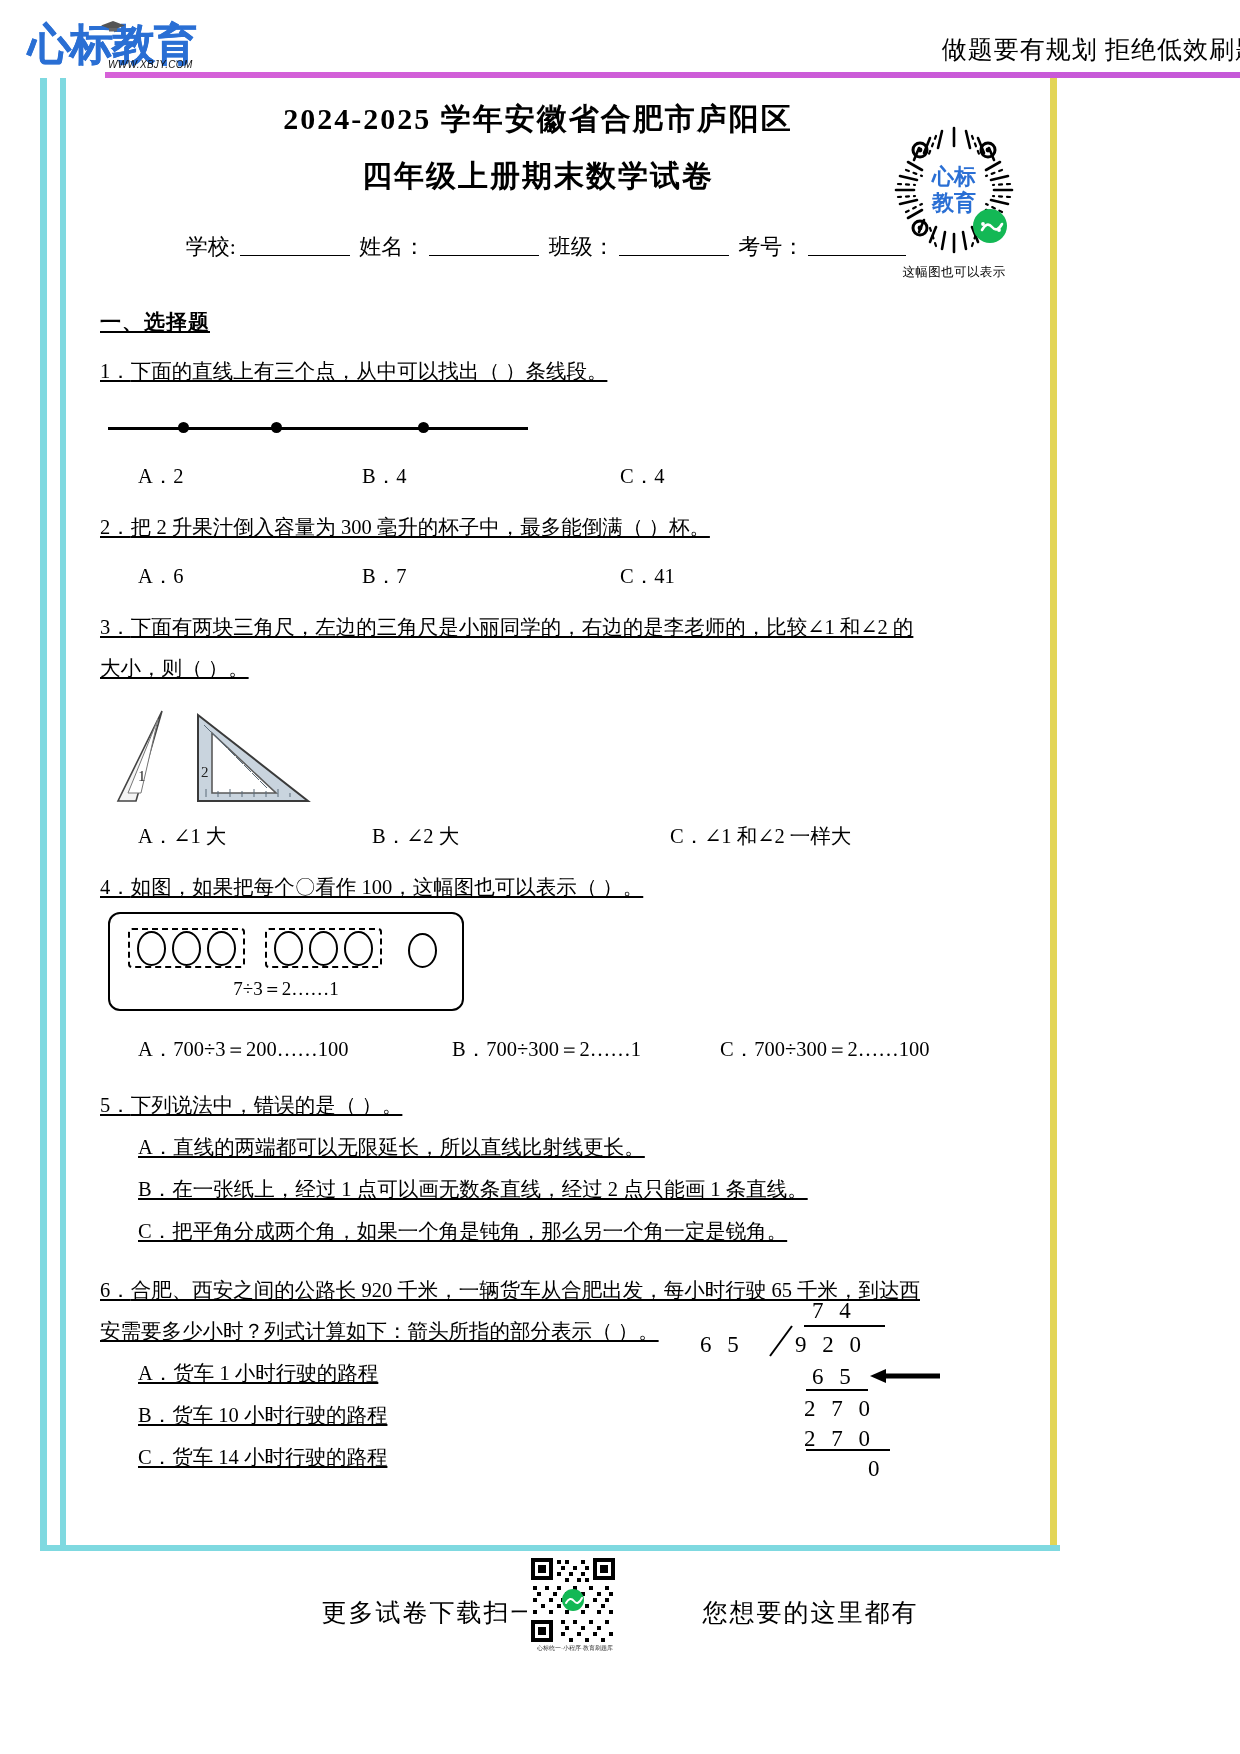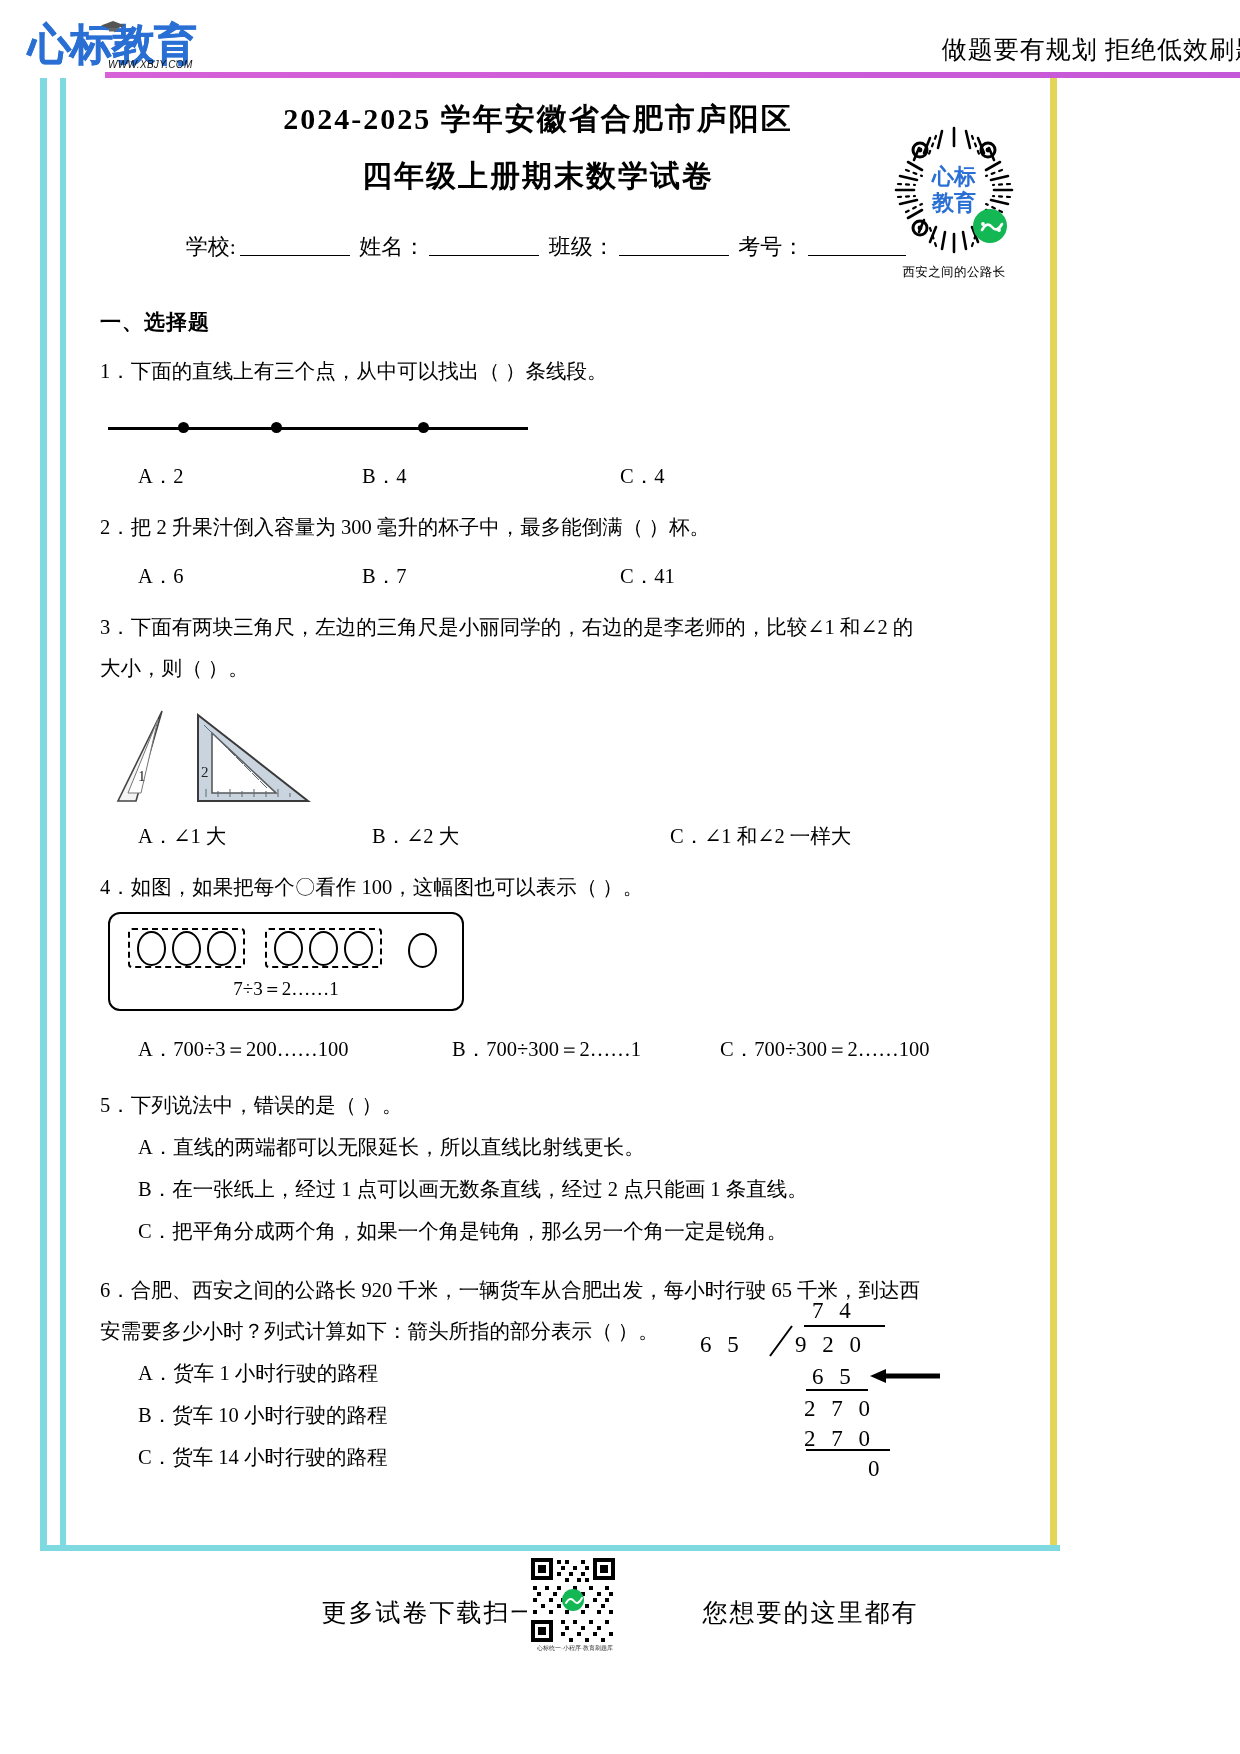--- a/index.html
+++ b/index.html
@@ -80,21 +80,21 @@
   
   .qr-top{
     position:absolute;left:884px;top:30px;width:140px;height:140px;
   }
   .qr-caption{
     position:absolute;left:884px;top:174px;width:140px;text-align:center;
     font-size:12.5px;font-family:"Liberation Sans","DejaVu Sans",sans-serif;
     letter-spacing:0.4px;
   }
   
-  .qwrap{margin:0 0 0 0;padding:0 115px 0 100px;}
+  .qwrap{margin:0 0 0 0;padding:0 115px 0 100px;text-decoration:underline;}
   .section-head{
     font-size:21px;font-weight:bold;margin-top:46px;letter-spacing:1px;
     font-family:"Liberation Sans","DejaVu Sans",sans-serif;
   }
   .q{font-size:20.5px;line-height:41px;margin-top:15px;}
   .opts{
     font-size:20.5px;margin-top:14px;position:relative;height:30px;
   }
   .opt{position:absolute;white-space:nowrap;}
   .opt-a{left:38px;}
@@ -228,21 +228,21 @@
     <circle cx="36" cy="108" r="7" fill="none" stroke="#000" stroke-width="3"></circle>
     <circle cx="36" cy="108" r="2.4" fill="#000"></circle>
     <circle cx="70" cy="70" r="34" fill="#fff"></circle>
     <text x="70" y="64" text-anchor="middle" font-size="22" font-weight="bold" font-family="'Liberation Sans',sans-serif" fill="#2a6fd4">心标</text>
     <text x="70" y="90" text-anchor="middle" font-size="22" font-weight="bold" font-family="'Liberation Sans',sans-serif" fill="#2a6fd4">教育</text>
     <circle cx="106" cy="106" r="17" fill="#13b855"></circle>
     <path d="M98 110 q5 -9 10 -3 q5 6 10 -3" stroke="#fff" stroke-width="2.6" fill="none" stroke-linecap="round"></path>
     <circle cx="99" cy="104" r="1.9" fill="#fff"></circle>
     <circle cx="115" cy="110" r="1.9" fill="#fff"></circle>
   </svg>
-  <div class="qr-caption">西安之间的公路长</div>
+  <div class="qr-caption">这幅图也可以表示</div>
 
   <div class="qwrap">
 
     <div class="section-head">一、选择题</div>
 
     <div class="q">
       <span>1．</span><span>下面的直线上有三个点，从中可以找出（    ）条线段。</span>
     </div>
     <div class="numline">
       <div class="ln"></div>

